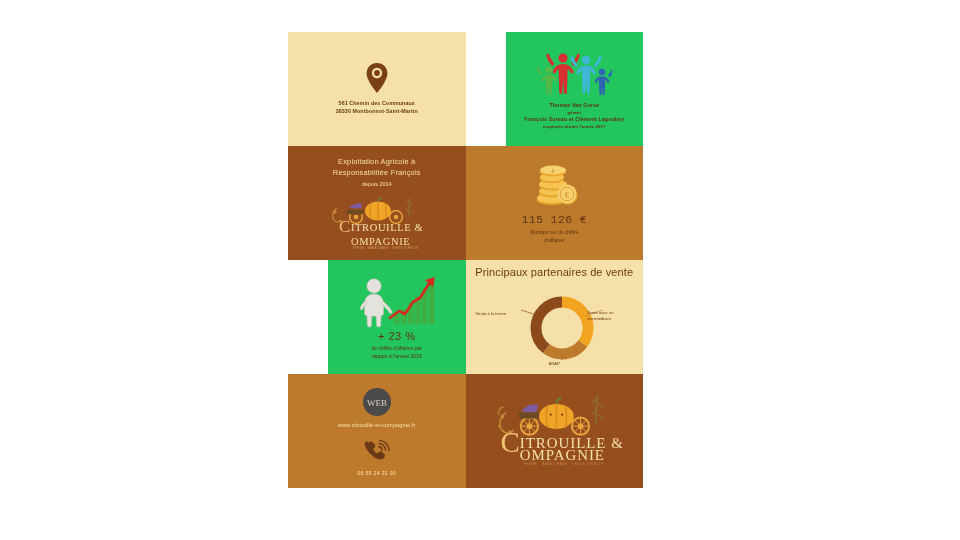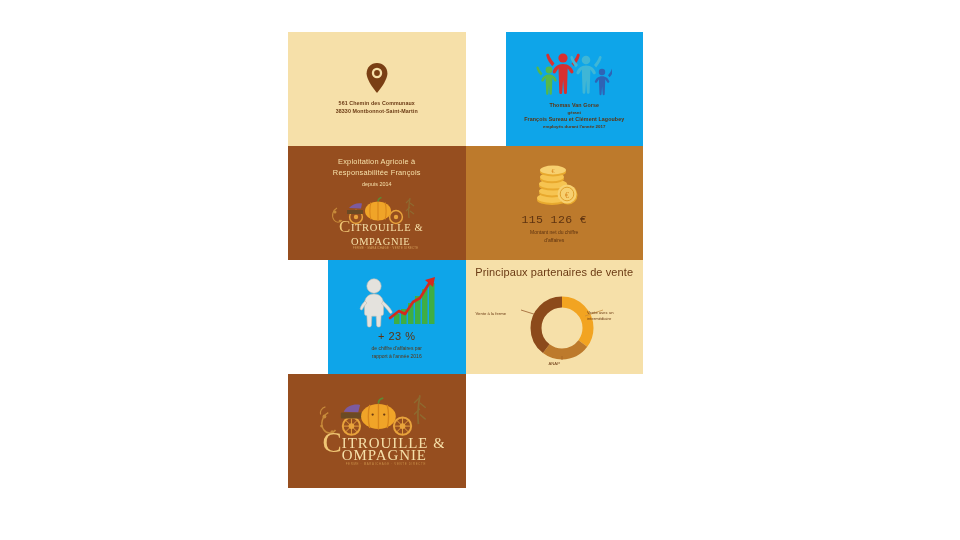--- a/index.html
+++ b/index.html
@@ -27,21 +27,21 @@
     position: relative;
     display: flex;
     flex-direction: column;
     align-items: center;
     justify-content: center;
     text-align: center;
     padding: 6px 8px;
     overflow: hidden;
   }
   .p-cream  { background: #F6E0A9; color: #6B3A14; }
-  .p-orange { background: #0ea5e9; color: #5E3310; margin-left: 40px; }
+  .p-orange { background: #22c55e; color: #5E3310; margin-left: 40px; }
   .p-dbrown { background: #964E1F; color: #F6E0A9; }
   .p-mbrown { background: #BD7A2C; color: #F6E0A9; }
 
   .addr-line, .people-line {
     font-size: 5.3px;
     line-height: 1.45;
     letter-spacing: .1px;
     font-weight: bold;
   }
   .people-sub { font-size: 4.4px; line-height: 1.4; font-weight: bold; }
@@ -269,20 +269,40 @@
           <path d="M47 20 L66 26" stroke="#8C4A1B" stroke-width="0.7" fill="none"></path>
           <path d="M129 20 L111 26" stroke="#C78A3A" stroke-width="0.7" fill="none"></path>
           <path d="M88 70 L88 66" stroke="#A06327" stroke-width="0.7" fill="none"></path>
         </svg>
         <div class="chart-label lbl-left">Vente à la ferme</div>
         <div class="chart-label lbl-right">Vente avec un intermédiaire</div>
         <div class="chart-label lbl-bot">ANAP</div>
       </div>
     </div>
 
+    <div class="panel p-mbrown">
+      <div>
+        <svg class="web-badge" width="30" height="30" viewBox="0 0 30 30">
+          <circle cx="15" cy="15" r="14" fill="#4A4A48"></circle>
+          <text x="15" y="19" font-size="9" fill="#D9CFC0" text-anchor="middle" font-family="Liberation Serif, serif">WEB</text>
+        </svg>
+      </div>
+      <div class="contact-url">www.citrouille-et-compagnie.fr</div>
+      <div>
+        <svg class="phone-icon" width="30" height="26" viewBox="0 0 30 26">
+          <path d="M5 3c1.6-1.6 3.4-1.9 4.4-.8l2.6 2.8c1 1.1.7 2.5-.5 3.6l-1.4 1.3c.6 2 2.8 4.3 4.8 5l1.4-1.4c1.1-1.1 2.5-1.4 3.6-.4l2.8 2.6c1.1 1 .8 2.8-.8 4.4-2 2-5 2.2-8.6.3C9.3 18 4 12.7 2 8.6.2 5 .5 2.5 2.5 1z" transform="translate(2,3) scale(0.9)" fill="#6B3A14"></path>
+          <g fill="none" stroke="#6B3A14" stroke-width="1.4" stroke-linecap="round">
+            <path d="M20 13a3.4 3.4 0 0 0-3.2-3.3"></path>
+            <path d="M23.5 13.2a6.8 6.8 0 0 0-6.4-6.7"></path>
+            <path d="M27 13.4a10.2 10.2 0 0 0-9.6-10"></path>
+          </g>
+        </svg>
+      </div>
+      <div class="contact-tel">06 59 24 31 90</div>
+    </div>
 
     <div class="panel p-dbrown">
       <div>
         <svg class="logo-lg" width="140" height="78" viewBox="0 0 140 78">
 
           <g>
 
             <circle cx="44" cy="36" r="9" fill="none" stroke="#E8A33C" stroke-width="2"></circle>
             <circle cx="44" cy="36" r="3" fill="#E8A33C"></circle>
             <g stroke="#E8A33C" stroke-width="1">

